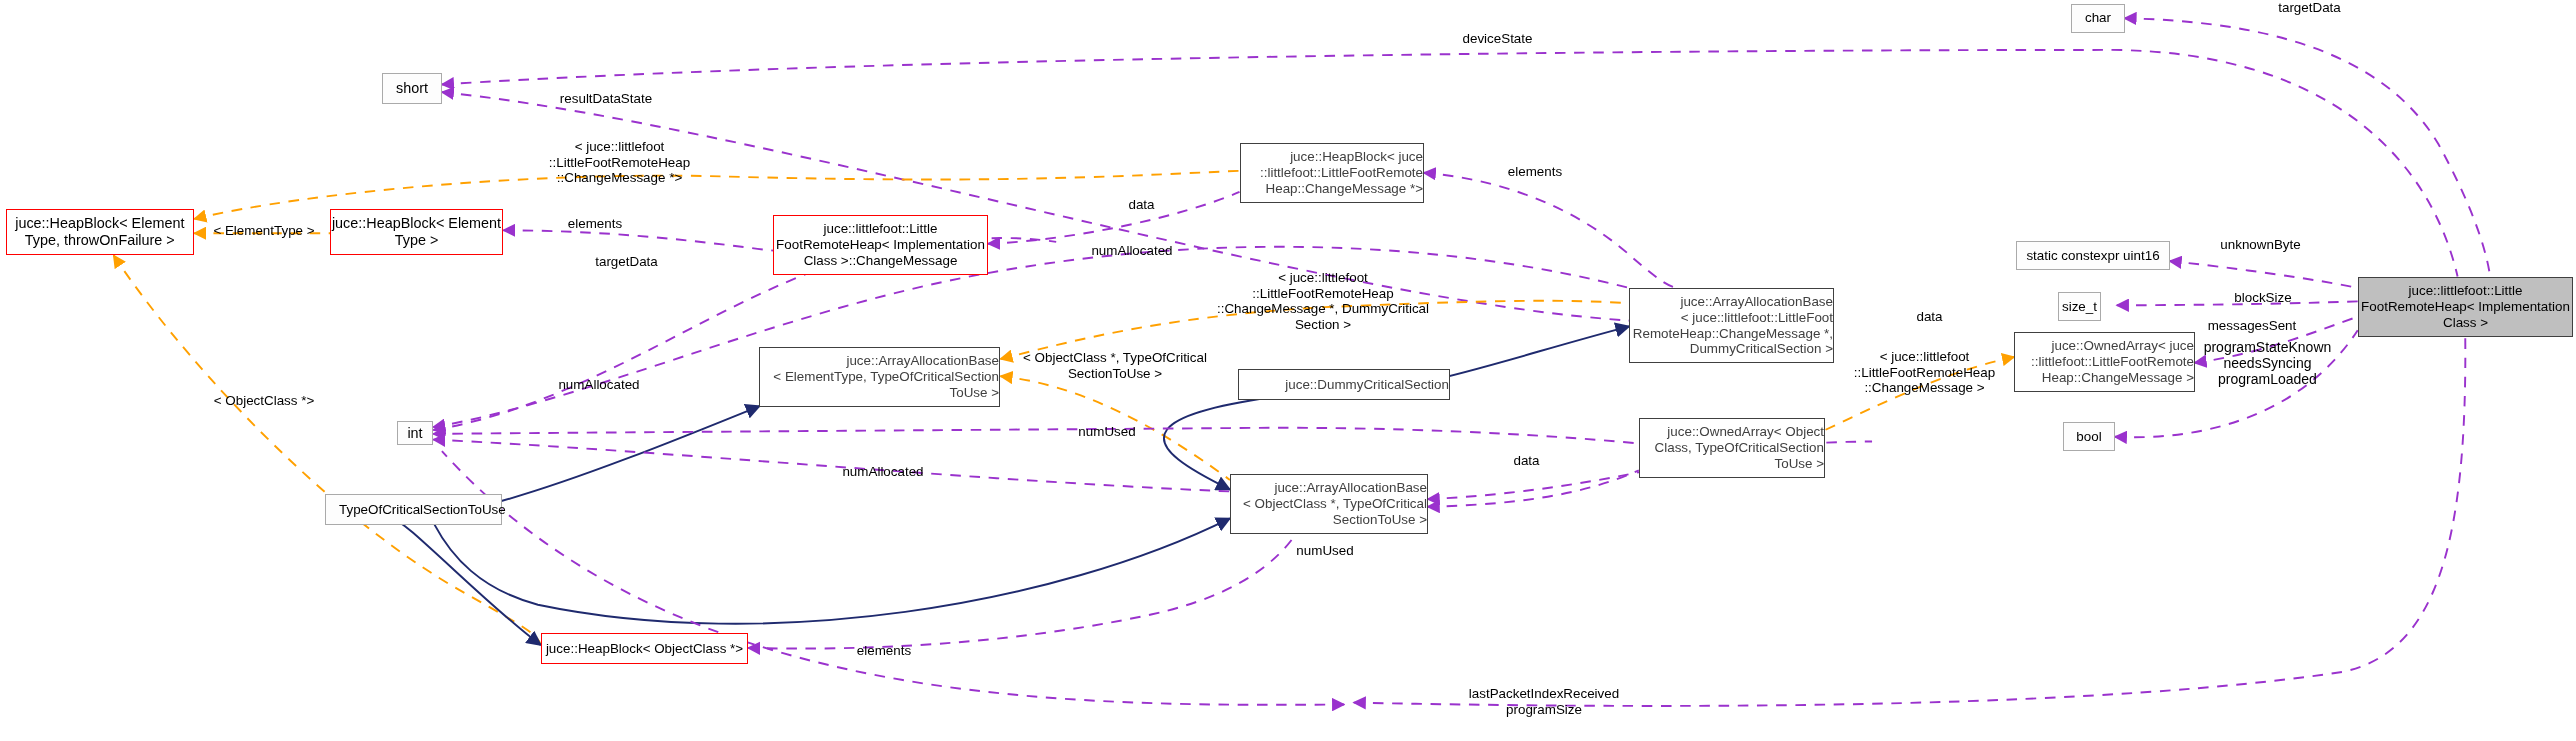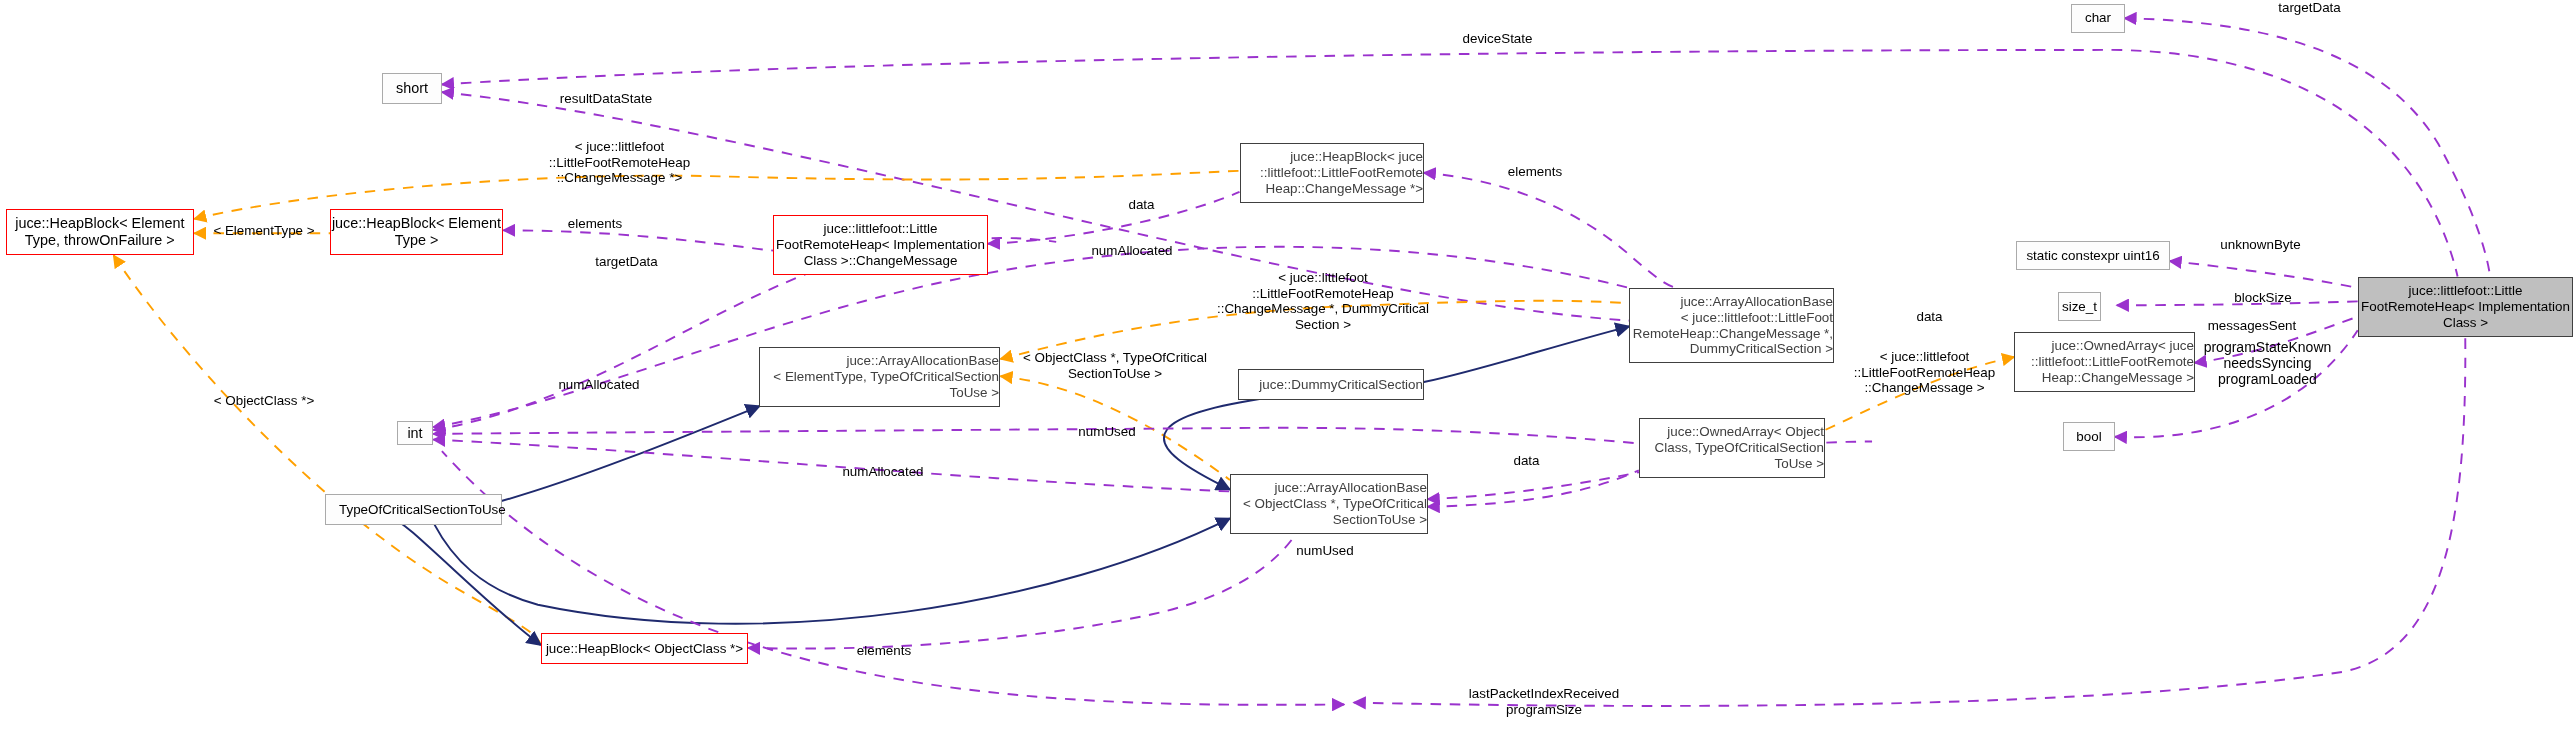--- a/index.html
+++ b/index.html
@@ -134,21 +134,21 @@
 FootRemoteHeap&lt; Implementation
 Class &gt;::ChangeMessage</span></div>
       <div class="node n-grey-border" style="left: 397px; top: 421px; width: 36px; height: 24px; font-size: 14.4px;"><span class="node-text">int</span></div>
       <div class="node n-black" style="left: 759px; top: 347px; width: 241px; height: 60px; font-size: 13.4px;"><span class="node-text">juce::ArrayAllocationBase
 &lt; ElementType, TypeOfCriticalSection
 ToUse &gt;</span></div>
       <div class="node n-grey-border" style="left: 325px; top: 494px; width: 177px; height: 31px; font-size: 13.4px; padding-left: 13px;"><span class="node-text">TypeOfCriticalSectionToUse</span></div>
       <div class="node n-black" style="left: 1230px; top: 474px; width: 198px; height: 60px; font-size: 13.4px;"><span class="node-text">juce::ArrayAllocationBase
 &lt; ObjectClass *, TypeOfCritical
 SectionToUse &gt;</span></div>
-      <div class="node n-black" style="left: 1238px; top: 369px; width: 186px; height: 31px; font-size: 13.4px;"><span class="node-text">juce::DummyCriticalSection</span></div>
+      <div class="node n-black" style="left: 1238px; top: 369px; width: 212px; height: 31px; font-size: 13.4px;"><span class="node-text">juce::DummyCriticalSection</span></div>
       <div class="node n-black" style="left: 1629px; top: 288px; width: 205px; height: 75px; font-size: 13.4px;"><span class="node-text">juce::ArrayAllocationBase
 &lt; juce::littlefoot::LittleFoot
 RemoteHeap::ChangeMessage *,
 DummyCriticalSection &gt;</span></div>
       <div class="node n-black" style="left: 1639px; top: 418px; width: 186px; height: 60px; font-size: 13.4px;"><span class="node-text">juce::OwnedArray&lt; Object
 Class, TypeOfCriticalSection
 ToUse &gt;</span></div>
       <div class="node n-red" style="left: 541px; top: 633px; width: 207px; height: 31px; font-size: 13.4px; text-align: center;"><span class="node-text">juce::HeapBlock&lt; ObjectClass *&gt;</span></div>
       <div class="node n-black" style="left: 2014px; top: 332px; width: 181px; height: 60px; font-size: 13.4px;"><span class="node-text">juce::OwnedArray&lt; juce
 ::littlefoot::LittleFootRemote

